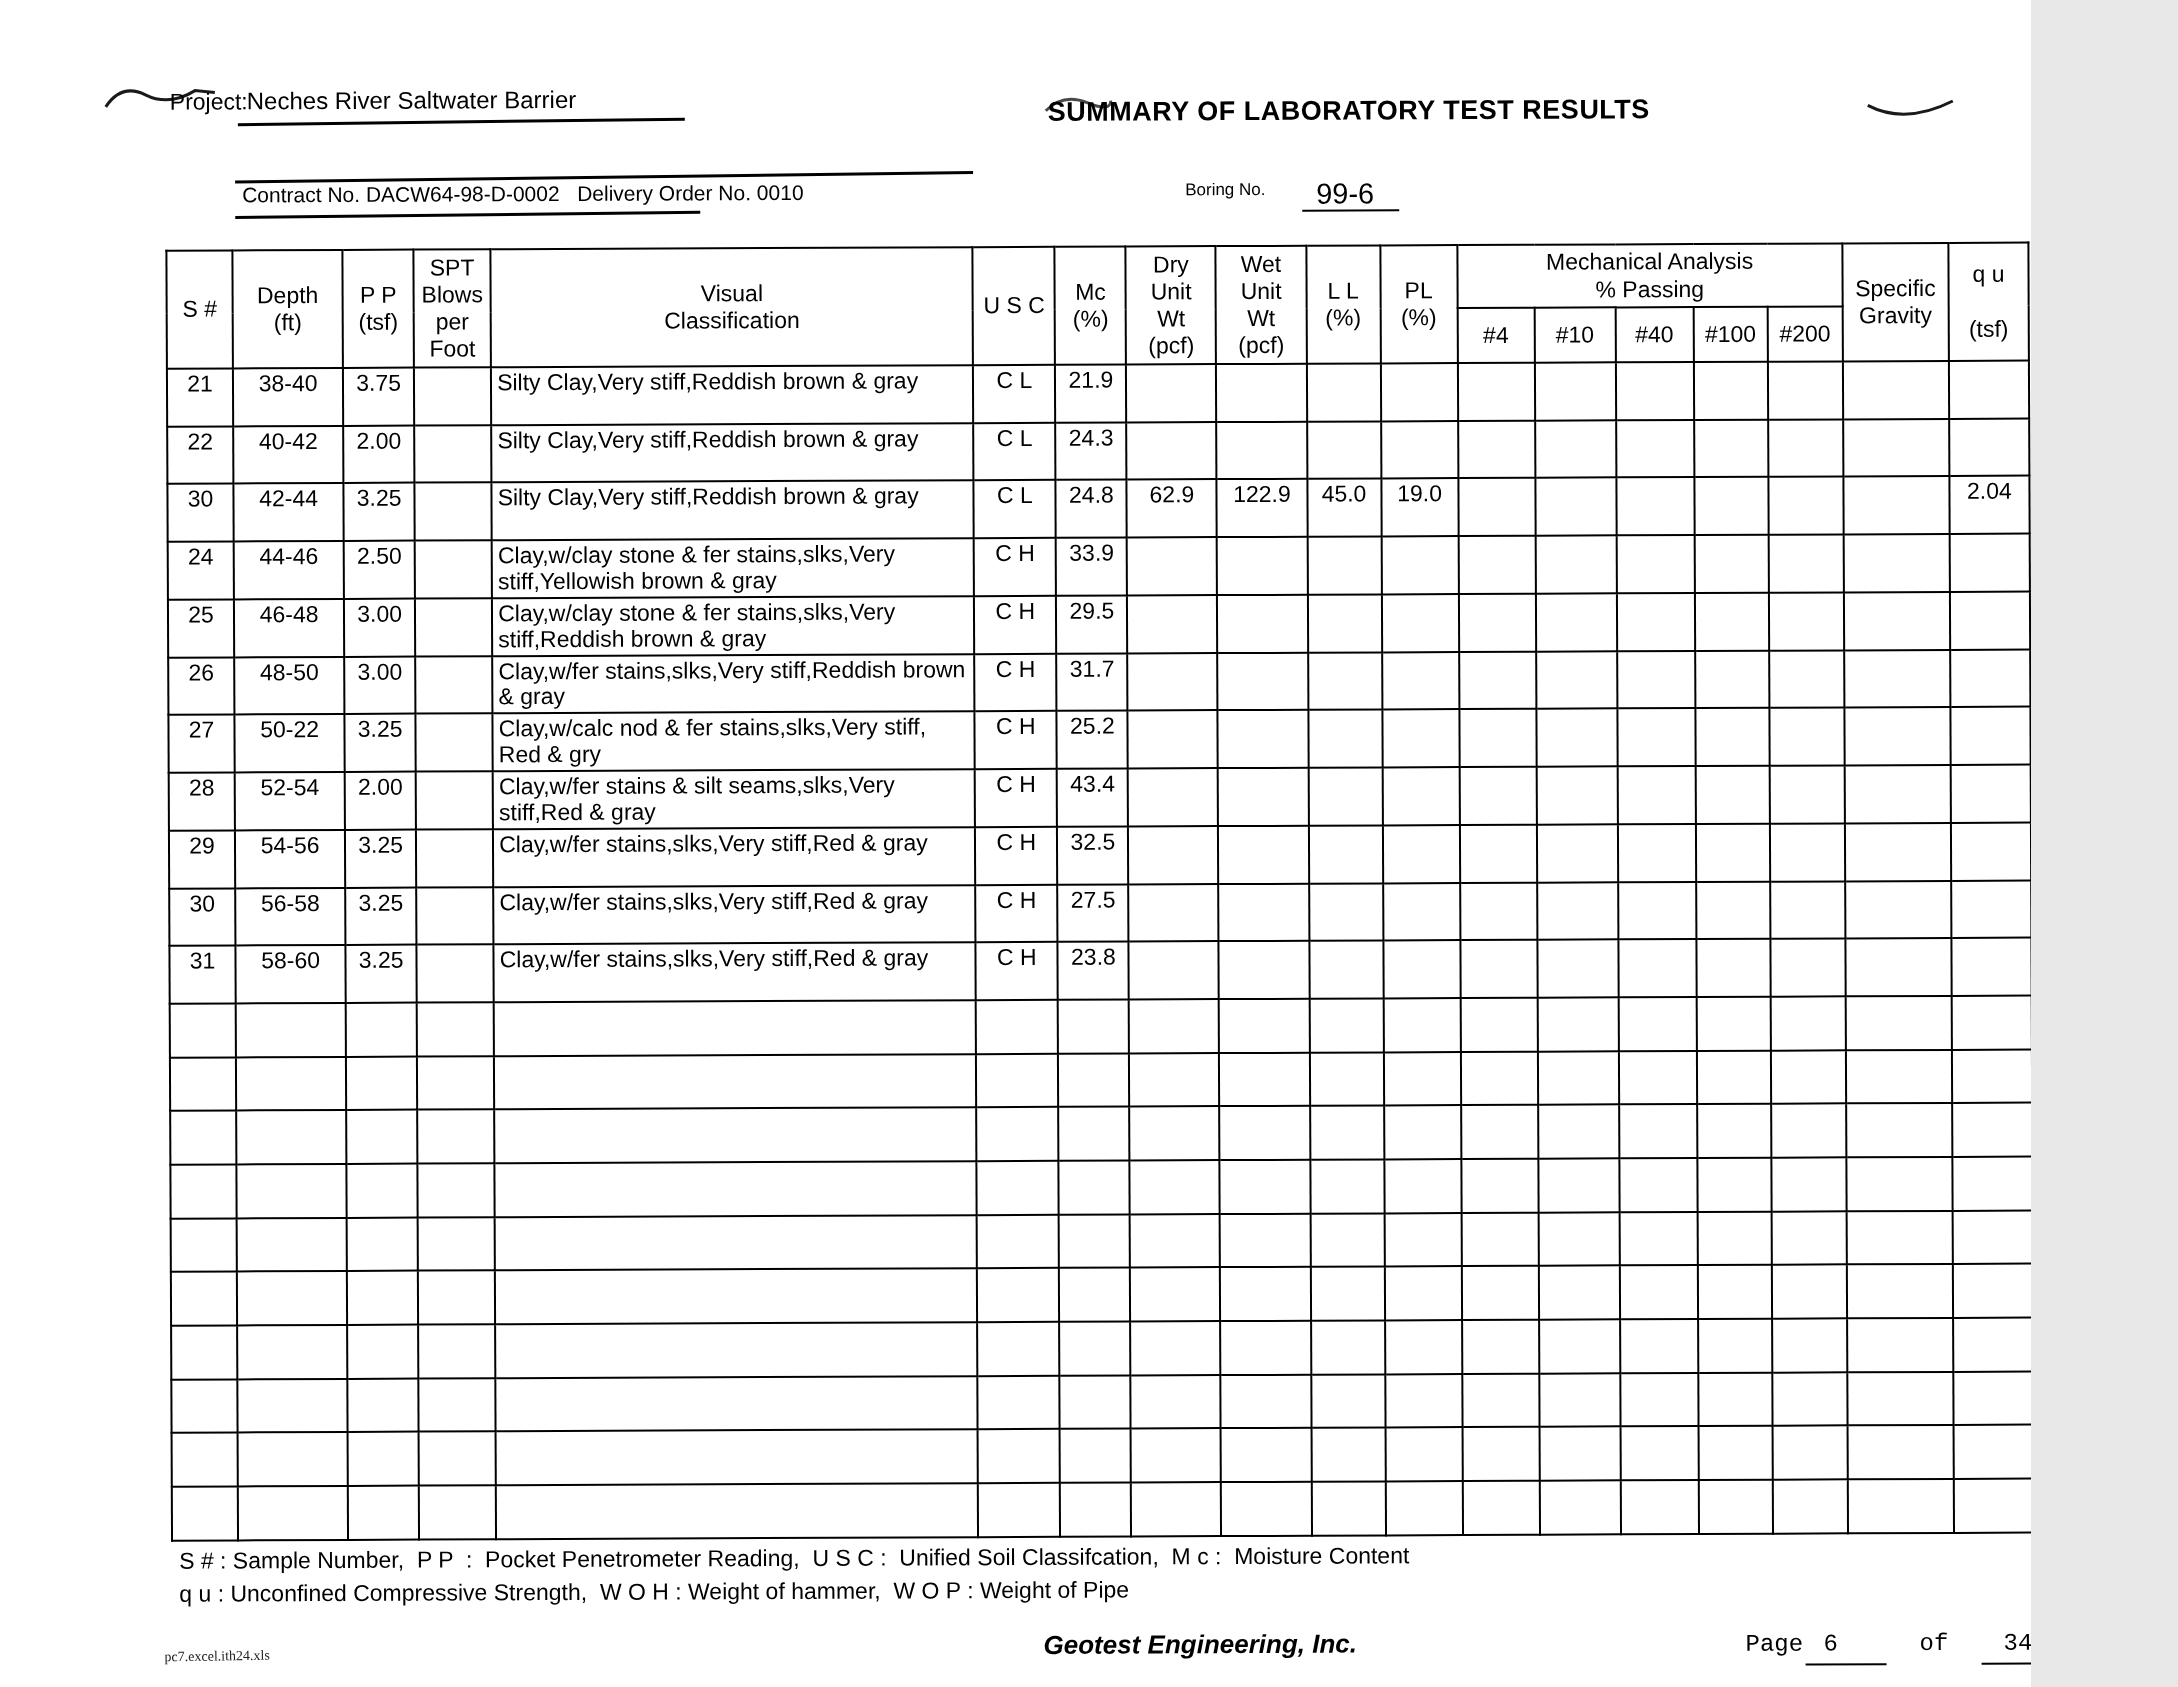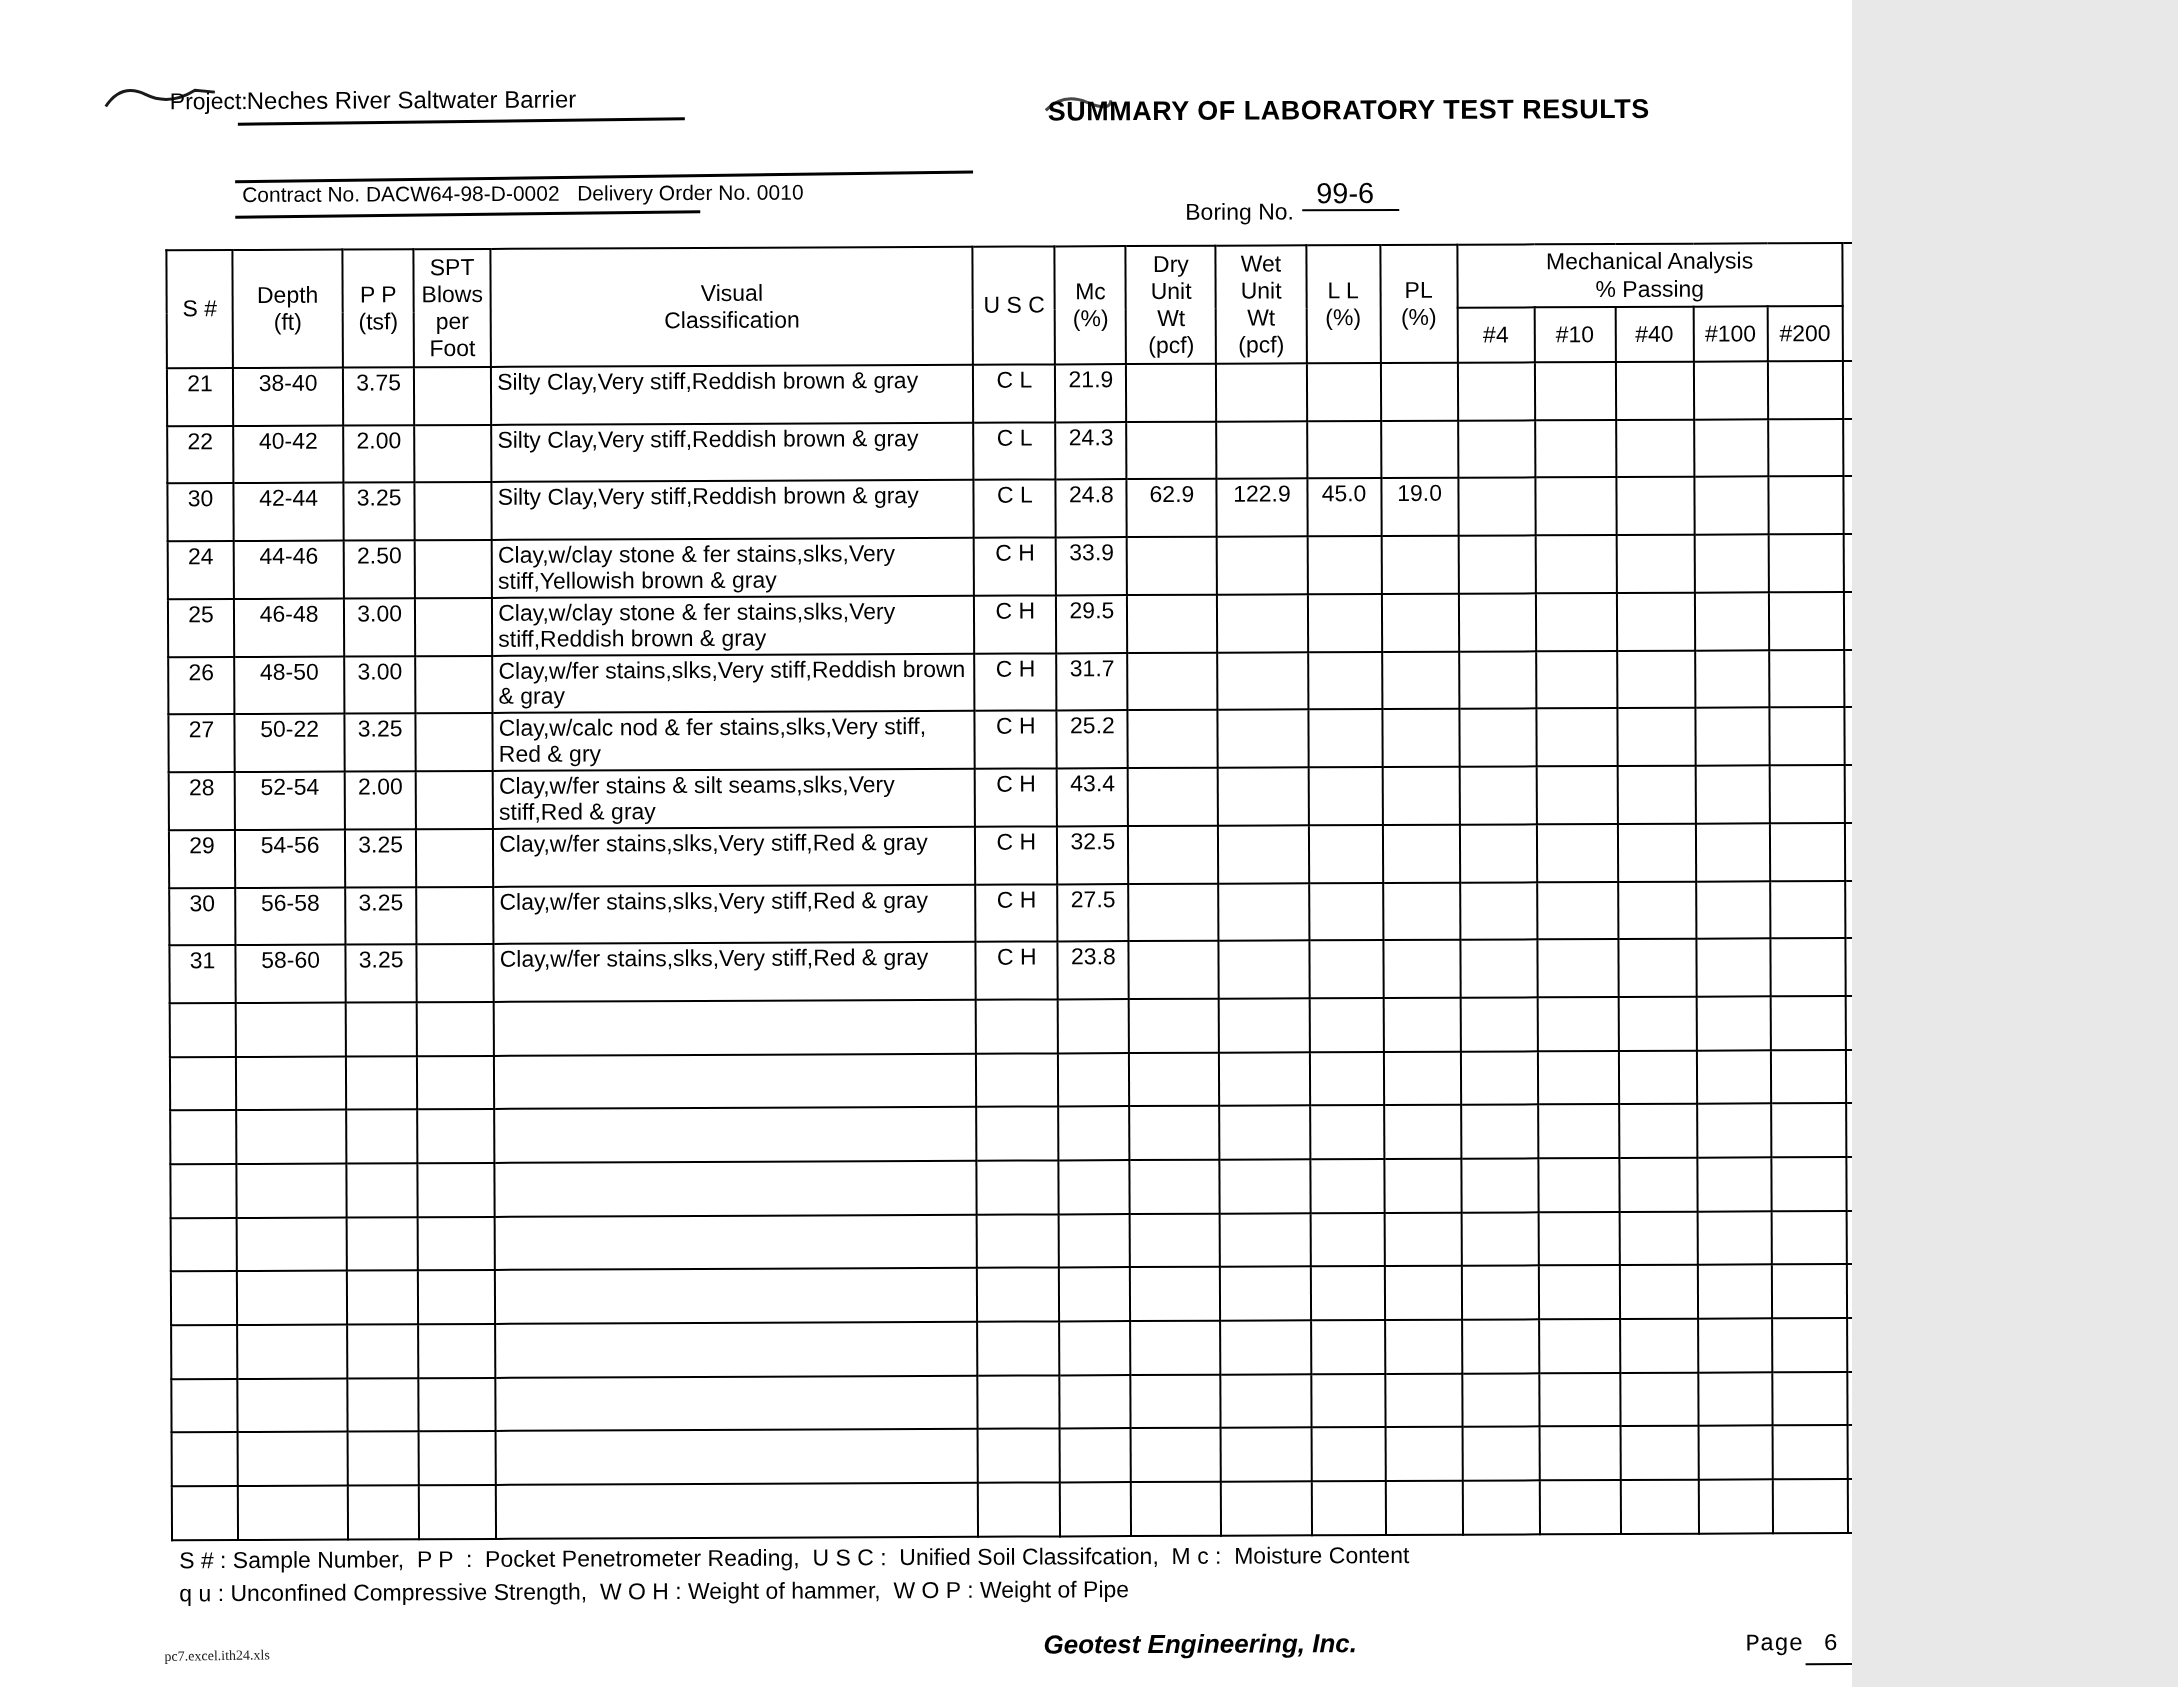--- a/index.html
+++ b/index.html
@@ -1,32 +1,32 @@
 <!DOCTYPE html>
 <html><head>
 <meta charset="utf-8">
 <style>
   html,body { margin:0; padding:0; background:#e8e8e8; }
   .page {
-    position:relative; width:1852px; height:1687px; background:#ffffff;
+    position:relative; width:2031px; height:1687px; background:#ffffff;
     font-family:"Liberation Sans", sans-serif; color:#000; overflow:hidden;
   }
   .tilt { position:absolute; inset:0; transform:rotate(-0.25deg); transform-origin:50% 50%; }
   .abs { position:absolute; }
   .txt { white-space:pre; }
   .hline { position:absolute; background:#000; height:2px; }
   
   .project-label { left:173px; top:85px; font-size:23px; }
   .project-value { left:250px; top:84px; font-size:24px; }
   .proj-underline { left:241px; top:118px; width:447px; height:3px; transform:rotate(-0.45deg); }
   .doc-title { left:1051px; top:97px; font-size:27px; font-weight:bold; letter-spacing:0.5px; }
   .contract-topline { left:238px; top:174px; width:738px; height:3px; transform:rotate(-0.5deg); }
   .contract-line { left:245px; top:180px; font-size:21px; }
   .contract-underline { left:238px; top:211px; width:465px; height:3px; transform:rotate(-0.4deg); }
-  .boring-label { left:1188px; top:181px; font-size:23px;margin-top:19px; }
+  .boring-label { left:1188px; top:181px; font-size:17px; }
   .boring-value { left:1319px; top:179px; font-size:29px; }
   .boring-underline { left:1305px; top:211px; width:97px; }
   
   .tablewrap { left:168px; top:246px; }
   table { border-collapse:collapse; table-layout:fixed; width:1864px; height:1292px; }
   th, td { border:2px solid #000; padding:1px 4px; overflow:hidden; }
   thead th {
     font-weight:normal; font-size:23px; text-align:center; vertical-align:middle;
     white-space:pre-line; line-height:1.18; padding:0 2px;
   }

